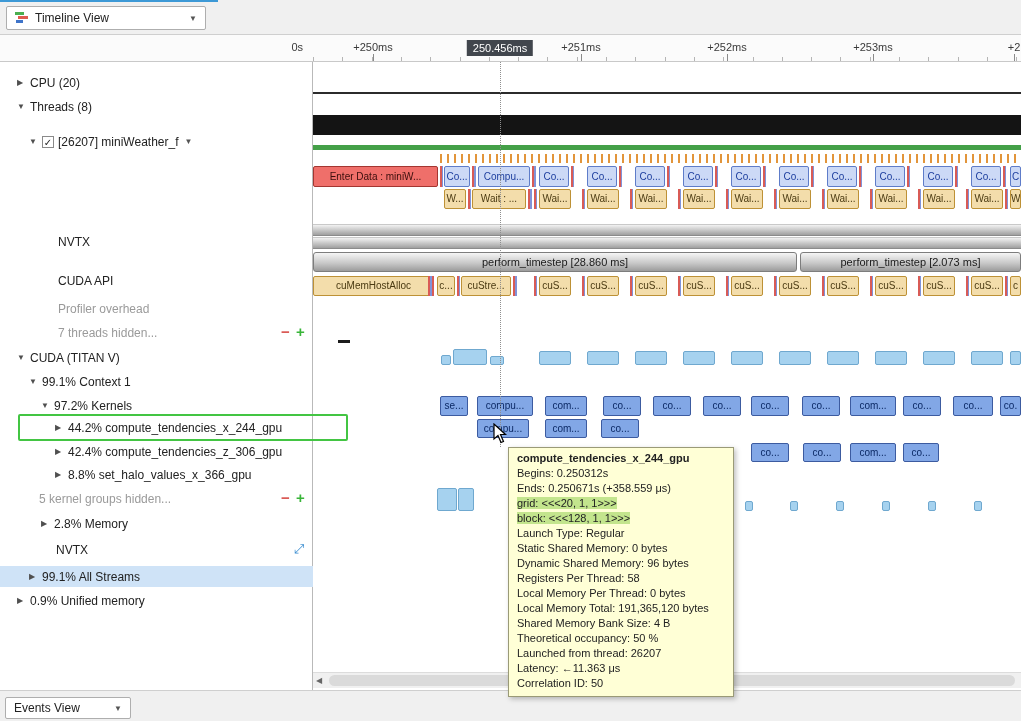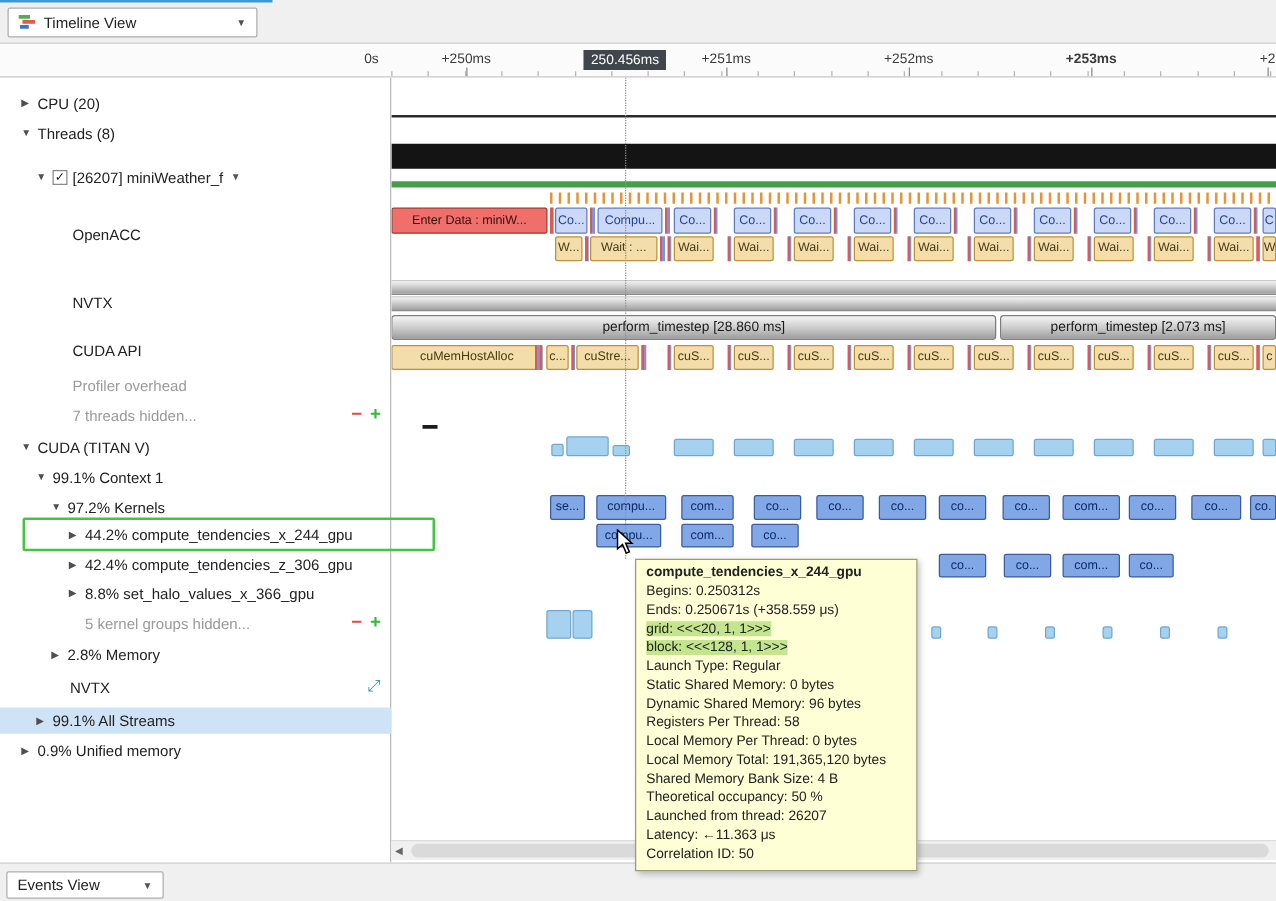--- a/index.html
+++ b/index.html
@@ -84,21 +84,21 @@
   </div>
 
   <div class="ruler">
     <span id="origin-label">0s</span>
   <div class="ruler-label" style="left: 373px;">+250ms</div>
       <div class="tick-major" style="left: 373px;"></div>
       <div class="ruler-label" style="left: 581px;">+251ms</div>
       <div class="tick-major" style="left: 581px;"></div>
       <div class="ruler-label" style="left: 727px;">+252ms</div>
       <div class="tick-major" style="left: 727px;"></div>
-      <div class="ruler-label" style="left: 873px; font-weight: bold;">+253ms</div>
+      <div class="ruler-label" style="left: 873px;">+253ms</div>
       <div class="tick-major" style="left: 873px;"></div>
       <div class="ruler-label" style="left: 1014px;">+2</div>
       <div class="tick-major" style="left: 1014px;"></div>
       <div class="tick-minor" style="left: 313px;"></div>
       <div class="tick-minor" style="left: 342.3px;"></div>
       <div class="tick-minor" style="left: 371.6px;"></div>
       <div class="tick-minor" style="left: 400.9px;"></div>
       <div class="tick-minor" style="left: 430.2px;"></div>
       <div class="tick-minor" style="left: 459.5px;"></div>
       <div class="tick-minor" style="left: 488.8px;"></div>
@@ -348,24 +348,20 @@
       <div class="side-row" style="top: 34px; padding-left: 17px;">
         <span class="tree-arrow">▼</span>
         <span>Threads (8)</span>
       </div>
       <div class="side-row" style="top: 69px; padding-left: 29px;">
         <span class="tree-arrow">▼</span>
         <span class="cbx">✓</span>
         <span>[26207] miniWeather_f</span>
         <span class="row-caret">▼</span>
       </div>
-      <div class="side-row" style="top: 115px; padding-left: 45px;">
-        <span class="tree-arrow"></span>
-        <span>OpenACC</span>
-      </div>
       <div class="side-row" style="top: 169px; padding-left: 45px;">
         <span class="tree-arrow"></span>
         <span>NVTX</span>
       </div>
       <div class="side-row" style="top: 208px; padding-left: 45px;">
         <span class="tree-arrow"></span>
         <span>CUDA API</span>
       </div>
       <div class="side-row muted" style="top: 236px; padding-left: 45px;">
         <span class="tree-arrow"></span>
@@ -394,21 +390,21 @@
         <span>44.2% compute_tendencies_x_244_gpu</span>
       </div>
       <div class="side-row" style="top: 379px; padding-left: 55px;">
         <span class="tree-arrow">▶</span>
         <span>42.4% compute_tendencies_z_306_gpu</span>
       </div>
       <div class="side-row" style="top: 402px; padding-left: 55px;">
         <span class="tree-arrow">▶</span>
         <span>8.8% set_halo_values_x_366_gpu</span>
       </div>
-      <div class="side-row muted" style="top: 426px; padding-left: 55px;">
+      <div class="side-row muted" style="top: 426px; padding-left: 26px;">
         <span class="tree-arrow"></span>
         <span>5 kernel groups hidden...</span>
         <span class="hide-minus">−</span>
         <span class="hide-plus">+</span>
       </div>
       <div class="side-row" style="top: 451px; padding-left: 41px;">
         <span class="tree-arrow">▶</span>
         <span>2.8% Memory</span>
       </div>
       <div class="side-row" style="top: 477px; padding-left: 43px;">

